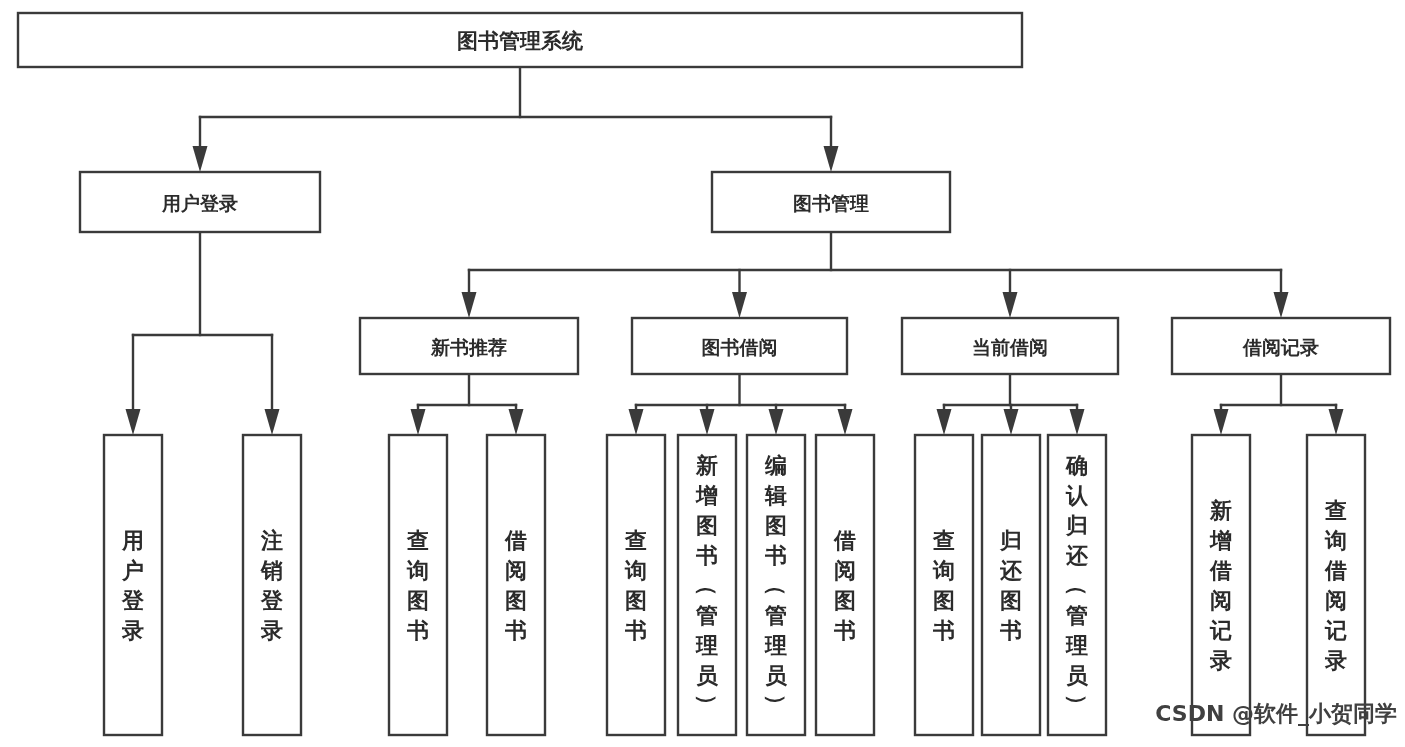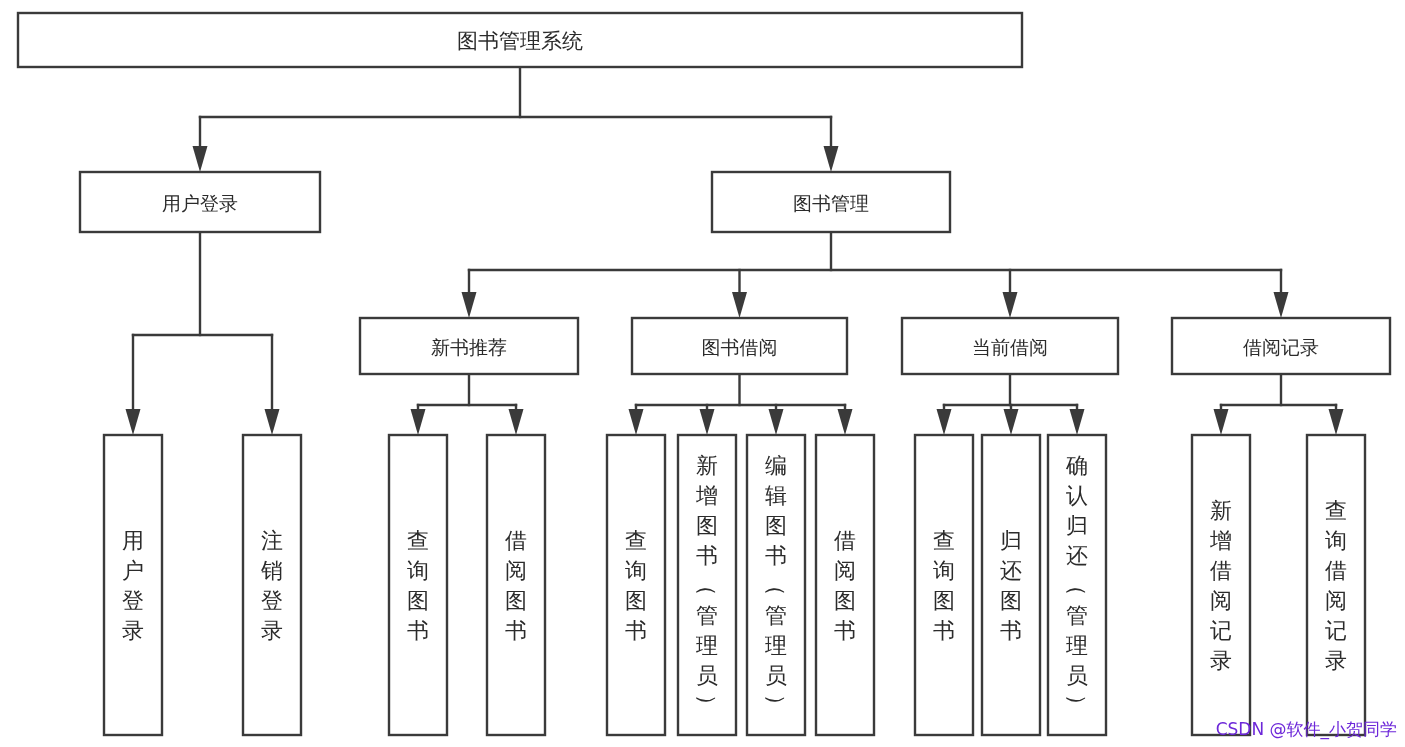--- a/index.html
+++ b/index.html
@@ -10,20 +10,21 @@
   }
   body {
     font-family: "DejaVu Sans", "Liberation Sans", sans-serif;
   }
   #diagram-root {
     position: relative;
     width: 1405px;
     height: 747px;
     background: #ffffff;
     overflow: hidden;
+    font-weight: bold;
   }
   svg#tree-svg {
     position: absolute;
     left: 0;
     top: 0;
     width: 1405px;
     height: 747px;
     display: block;
   }
   .node-box {
@@ -57,24 +58,24 @@
     font-size: 22px;
     text-anchor: middle;
     dominant-baseline: central;
   }
   .leaf-label-char.rotated {
     dominant-baseline: central;
   }
   .watermark-text {
     position: absolute;
     right: 8px;
-    bottom: 6px;
-    font-family: "DejaVu Sans", "Liberation Sans", sans-serif;
-    font-size: 17px;
-    color: #6d28d9;
+    bottom: 18px;
+    font-family: "DejaVu Sans", "Liberation Sans", sans-serif;
+    font-size: 22px;
+    color: #404040;
     white-space: nowrap;
     user-select: none;
   }
 </style>
 </head>
 <body>
 
 <div id="diagram-root">
   <svg id="tree-svg" viewBox="0 0 1405 747">
     <g id="connector-layer">

